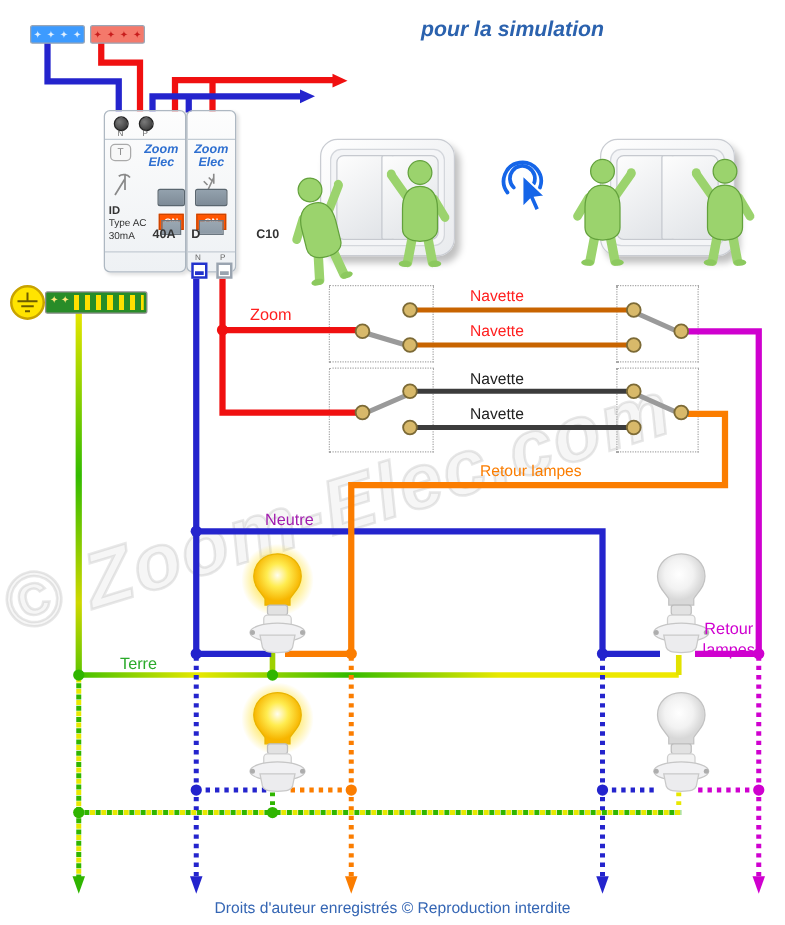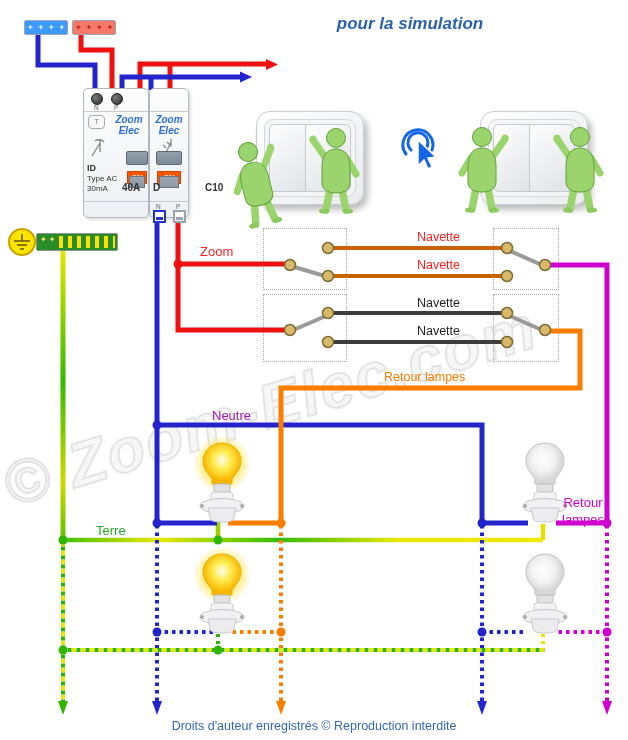--- a/index.html
+++ b/index.html
@@ -73,21 +73,21 @@
   #plate-left{left:256px;top:111px;}
   #plate-right{left:480px;top:111px;}
   .fig{z-index:6;overflow:visible;}
   #cursor-icon{left:400px;top:126px;z-index:6;}
   
   .wlbl{z-index:7;font-size:13px;}
   #lbl-phase{left:200px;top:244px;color:#ff2020;}
   #lbl-neutre{left:212px;top:408px;color:#a21caf;}
   #lbl-terre{left:96px;top:523px;color:#2aaa2a;}
   #lbl-retour{left:384px;top:370px;width:100px;text-align:left;color:#fb7d00;font-size:12.5px;}
-  .nav-lbl{left:376px;width:84px;text-align:right;font-size:12.5px;}
+  .nav-lbl{left:376px;width:84px;text-align:left;font-size:12.5px;}
   .nav-red{color:#ff2020;}
   .nav-dark{color:#222;}
   #lbl-retour-right{left:556px;top:494px;width:54px;text-align:center;color:#cf00cf;line-height:17px;}
   
   #logo{left:336px;top:577px;width:140px;height:52px;z-index:6;}
   #logo .lens{position:absolute;left:26px;top:2px;width:100px;height:30px;border:2px solid #c9d2dc;
     border-radius:50%;background:rgba(245,249,255,0.55);transform:rotate(-4deg);}
   #logo .lname{position:absolute;left:34px;top:7px;font-size:15px;font-weight:bold;font-style:italic;color:#3b82d8;
     text-shadow:1px 1px 0 #fff,-1px -1px 0 #fff,1px -1px 0 #fff,-1px 1px 0 #fff;}
   #logo .ltag{position:absolute;left:62px;top:30px;font-size:10px;font-weight:bold;font-style:italic;color:#3b82d8;

